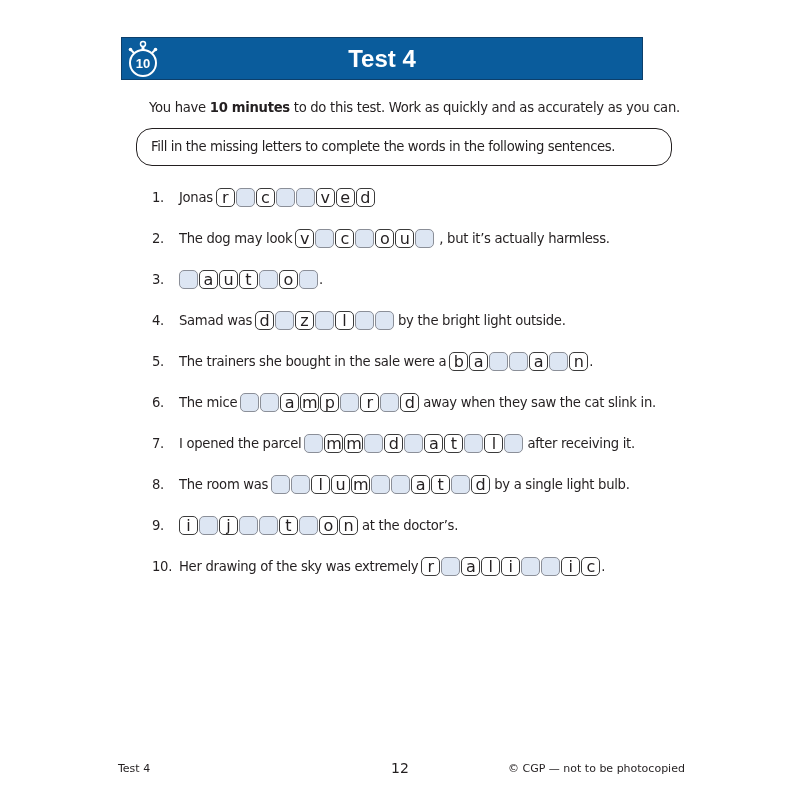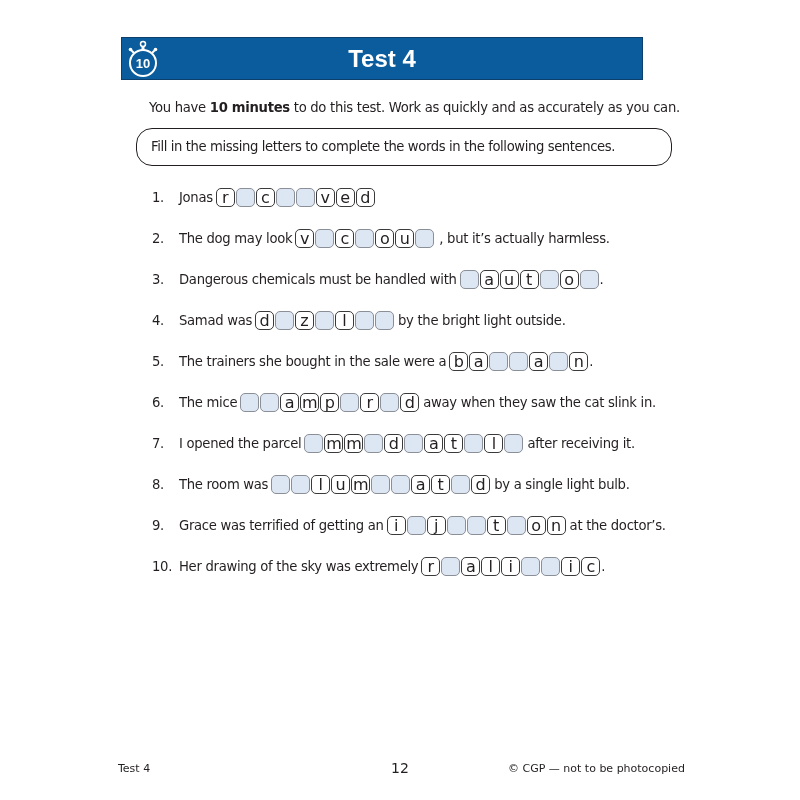--- a/index.html
+++ b/index.html
@@ -98,21 +98,20 @@
         <span class="lb filled">c</span>
         <span class="lb empty"></span>
         <span class="lb filled">o</span>
         <span class="lb filled">u</span>
         <span class="lb empty"></span>
       </span>
       <span class="q-after" style="margin-left: 4px;">, but it’s actually harmless.</span>
     </div>
     <div class="q" style="top: 268px;">
       <span class="q-num">3.</span>
-      <span class="q-before">Dangerous chemicals must be handled with</span>
       <span class="boxes">
         <span class="lb empty"></span>
         <span class="lb filled">a</span>
         <span class="lb filled">u</span>
         <span class="lb filled">t</span>
         <span class="lb empty"></span>
         <span class="lb filled">o</span>
         <span class="lb empty"></span>
       </span>
       <span class="q-after" style="margin-left: 0px;">.</span>
@@ -192,21 +191,20 @@
         <span class="lb empty"></span>
         <span class="lb filled">a</span>
         <span class="lb filled">t</span>
         <span class="lb empty"></span>
         <span class="lb filled">d</span>
       </span>
       <span class="q-after">by a single light bulb.</span>
     </div>
     <div class="q" style="top: 514px;">
       <span class="q-num">9.</span>
-      <span class="q-before">Grace was terrified of getting an</span>
       <span class="boxes">
         <span class="lb filled">i</span>
         <span class="lb empty"></span>
         <span class="lb filled">j</span>
         <span class="lb empty"></span>
         <span class="lb empty"></span>
         <span class="lb filled">t</span>
         <span class="lb empty"></span>
         <span class="lb filled">o</span>
         <span class="lb filled">n</span>

